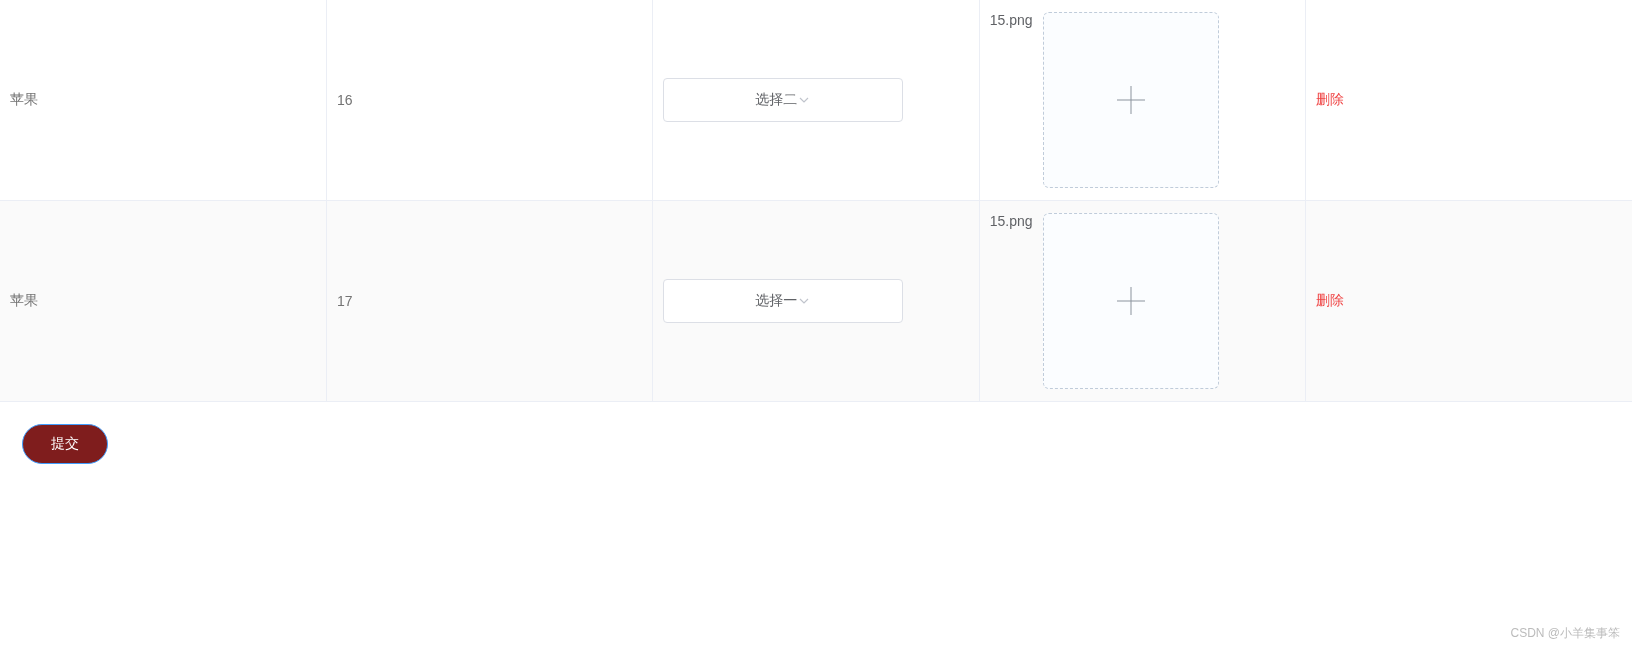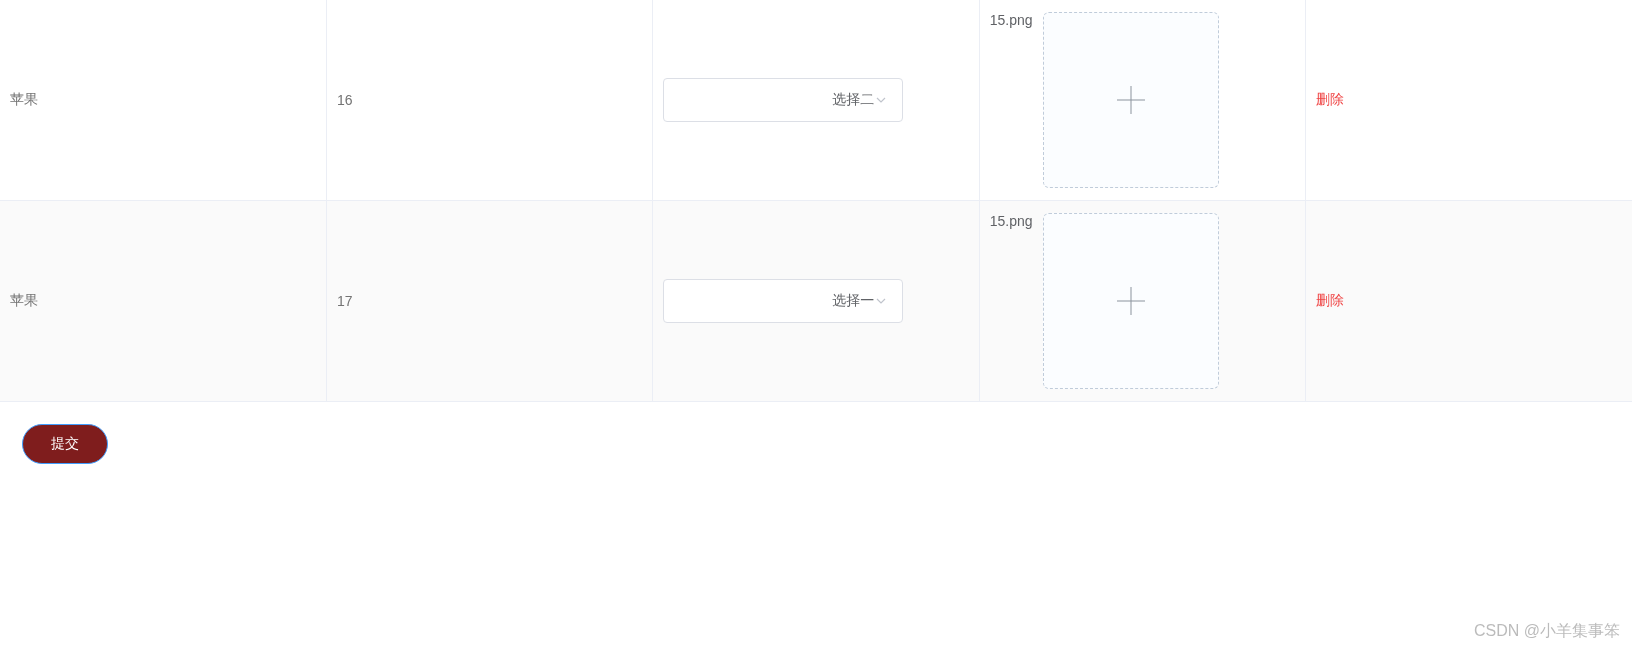--- a/index.html
+++ b/index.html
@@ -47,21 +47,21 @@
       position: relative;
       width: 240px;
       height: 44px;
       background: #fff;
       border: 1px solid #dcdfe6;
       border-radius: 4px;
       display: flex;
       align-items: center;
       padding: 11px 14px;
       cursor: pointer;
-      justify-content: flex-end;
+      justify-content: center;
     }
     .select-text {
       color: #606266;
     }
     .select-arrow {
       width: 14px;
       height: 14px;
       color: #c0c4cc;
       display: flex;
       align-items: center;
@@ -129,21 +129,21 @@
       border-radius: 20px;
       padding: 10px 28px;
       font-size: 14px;
       cursor: pointer;
     }
     .watermark {
       position: fixed;
       right: 12px;
       bottom: 10px;
       color: rgba(120,120,120,0.5);
-      font-size: 16px;
+      font-size: 12px;
       pointer-events: none;
     }
   </style>
 </head>
 <body>
 
 <table class="table">
   <tbody>
     <tr class="row-odd">
       <td class="col-name">

